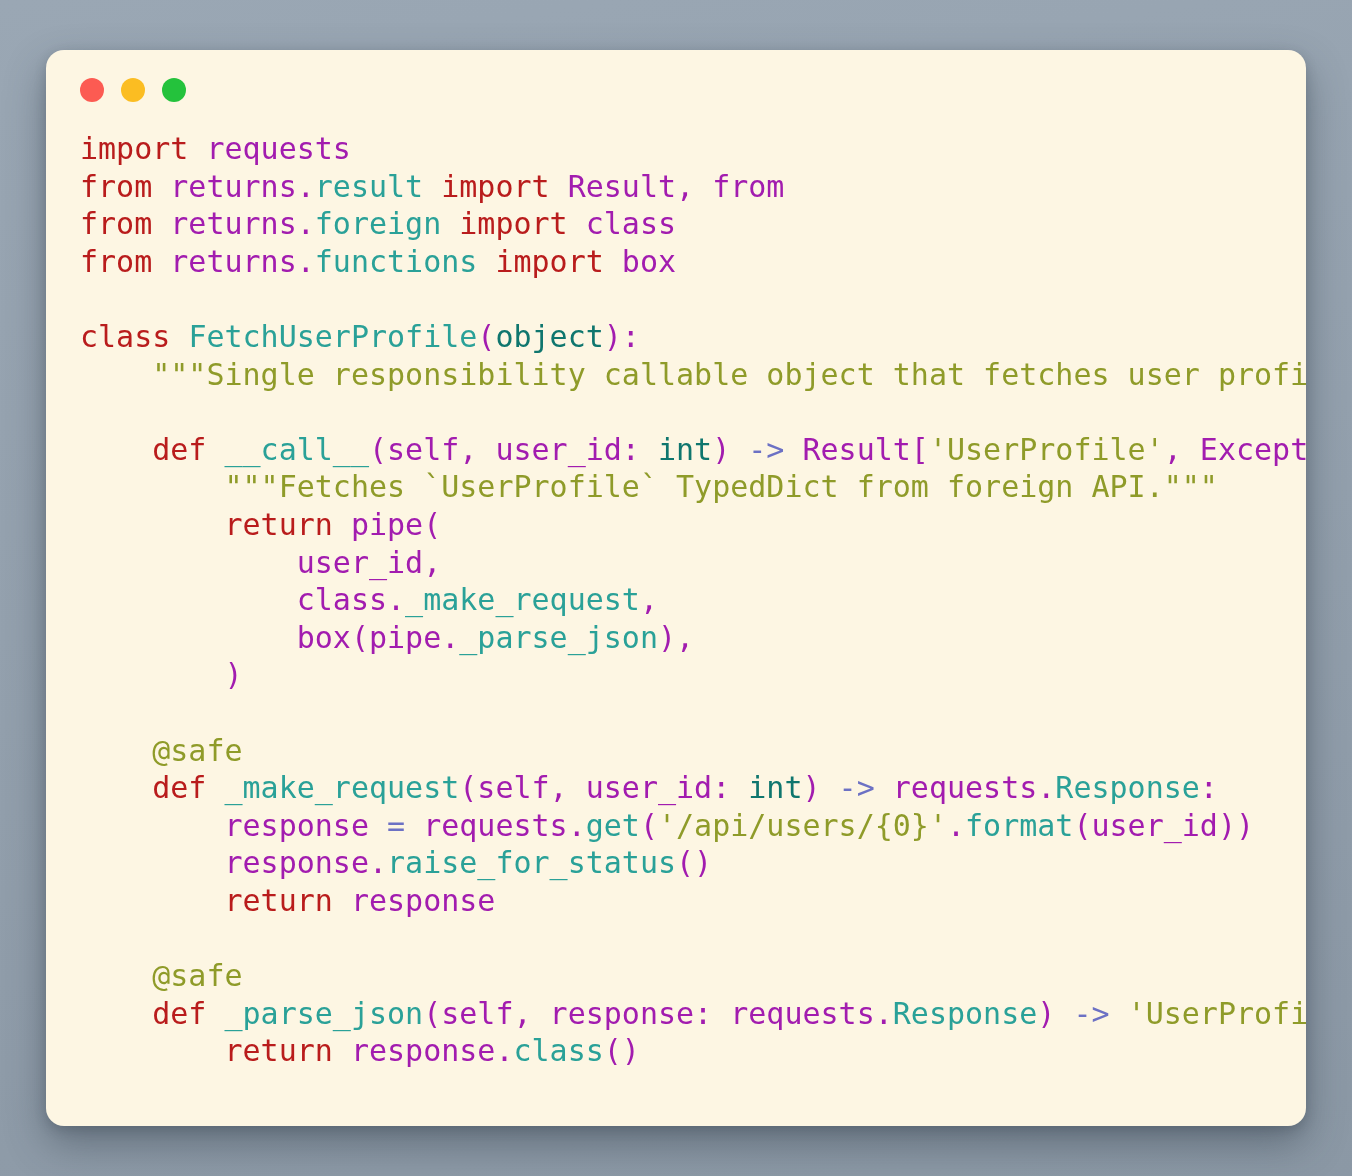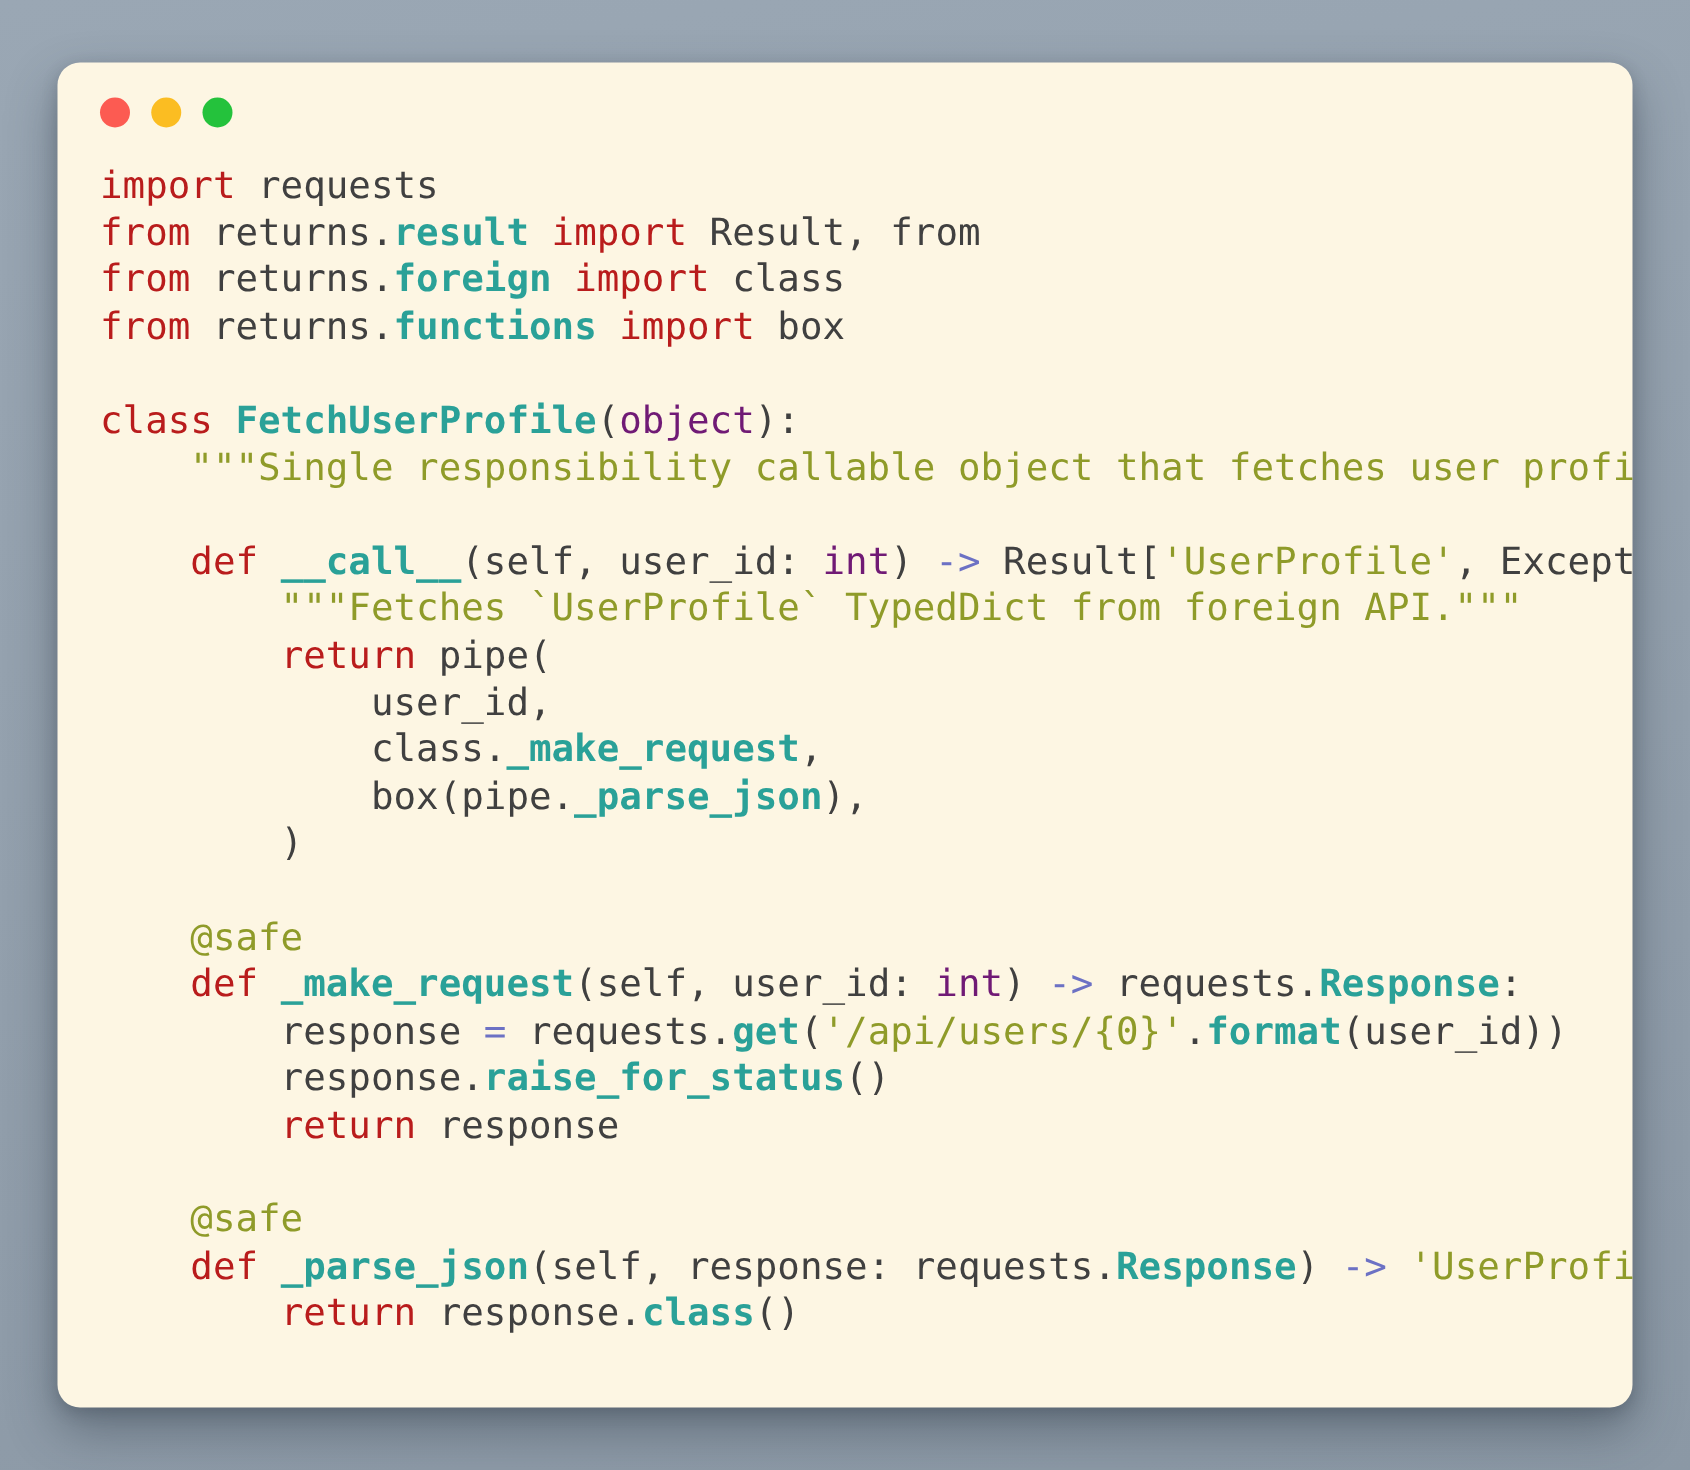--- a/index.html
+++ b/index.html
@@ -65,25 +65,25 @@
     font-size: 30px;
     line-height: 37.6px;
     letter-spacing: 0px;
     white-space: pre;
     color: #93a1a1;
     -webkit-font-smoothing: antialiased;
   }
 
   
   .kw   { color: #b91c1c; }   
-  .cls  { color: #2aa198; font-weight: bold; }   
-  .bi   { color: #701a75; text-align: right; }   
+  .cls  { color: #2aa198; }   
+  .bi   { color: #0f766e; text-align: right; }   
   .str  { color: #8f9b29; }   
   .op   { color: #6c71c4; }   
-  .pl   { color: #404040; }   
+  .pl   { color: #a21caf; }   
 </style>
 </head>
 <body>
 
 <div class="desktop">
 
   <div class="code-window">
 
     <div class="titlebar">
       <span class="dot dot-close" style="background: rgb(252, 91, 82);"></span>

